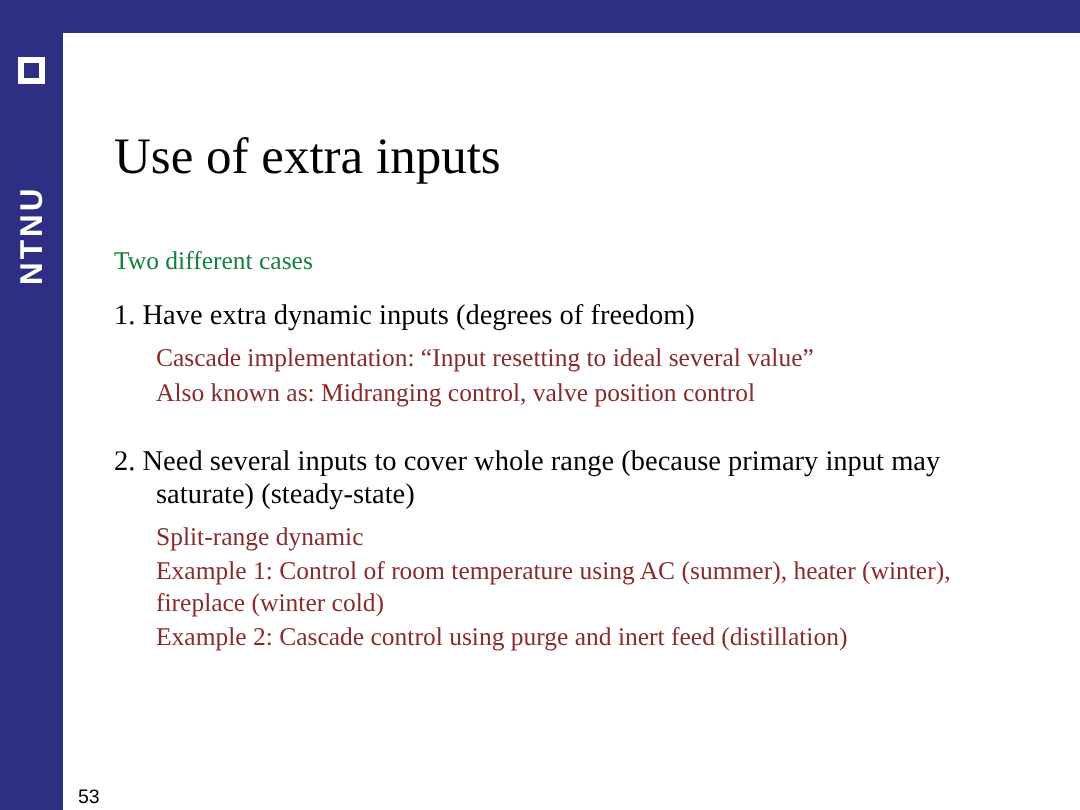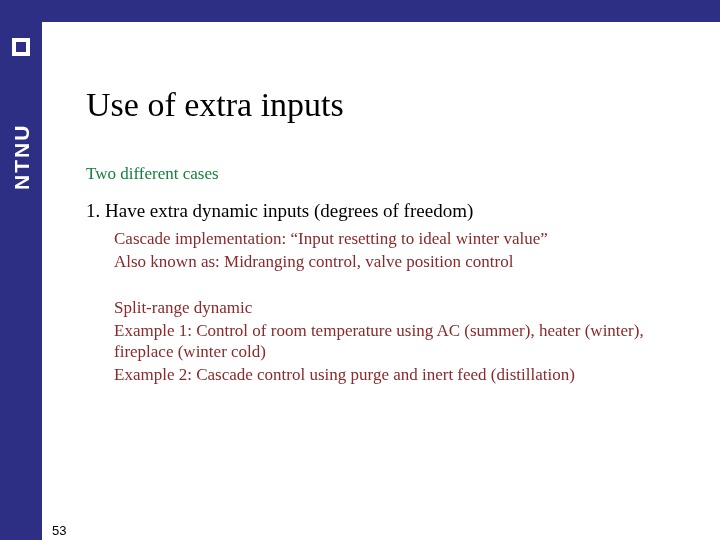--- a/index.html
+++ b/index.html
@@ -67,21 +67,21 @@
     color: #fff;
     font-family: Arial, Helvetica, sans-serif;
     font-weight: bold;
     font-size: 21px;
     letter-spacing: 2px;
     transform: rotate(-90deg);
     transform-origin: left top;
   }
   .content {
     position: absolute;
-    left: 86px;
+    left: 76px;
     top: 86px;
     width: 600px;
   }
   .title {
     font-size: 34px;
     font-weight: normal;
     margin: 0 0 40px 0;
     color: #000;
   }
   .intro {
@@ -125,24 +125,25 @@
     <div class="logo-square"></div>
     <div class="logo-text">NTNU</div>
   </div>
 
   <div class="content">
     <h1 class="title">Use of extra inputs</h1>
 
     <p class="intro">Two different cases</p>
 
     <p class="numitem">1.   Have extra dynamic inputs (degrees of freedom)</p>
-    <p class="sub">Cascade implementation: “Input resetting to ideal winter value”</p>
+    <p class="sub">Cascade implementation: “Input resetting to ideal several value”</p>
     <p class="sub">Also known as: Midranging control, valve position control</p>
 
     <div class="gap"></div>
 
+    <p class="numitem">2.   Need several inputs to cover whole range (because primary input may saturate) (steady-state)</p>
     <p class="sub">Split-range dynamic</p>
     <p class="sub">Example 1: Control of room temperature using AC (summer), heater (winter), fireplace (winter cold)</p>
     <p class="sub">Example 2: Cascade control using purge and inert feed (distillation)</p>
   </div>
 
   <div class="pagenum">53</div>
 </div>
 
 </body></html>

